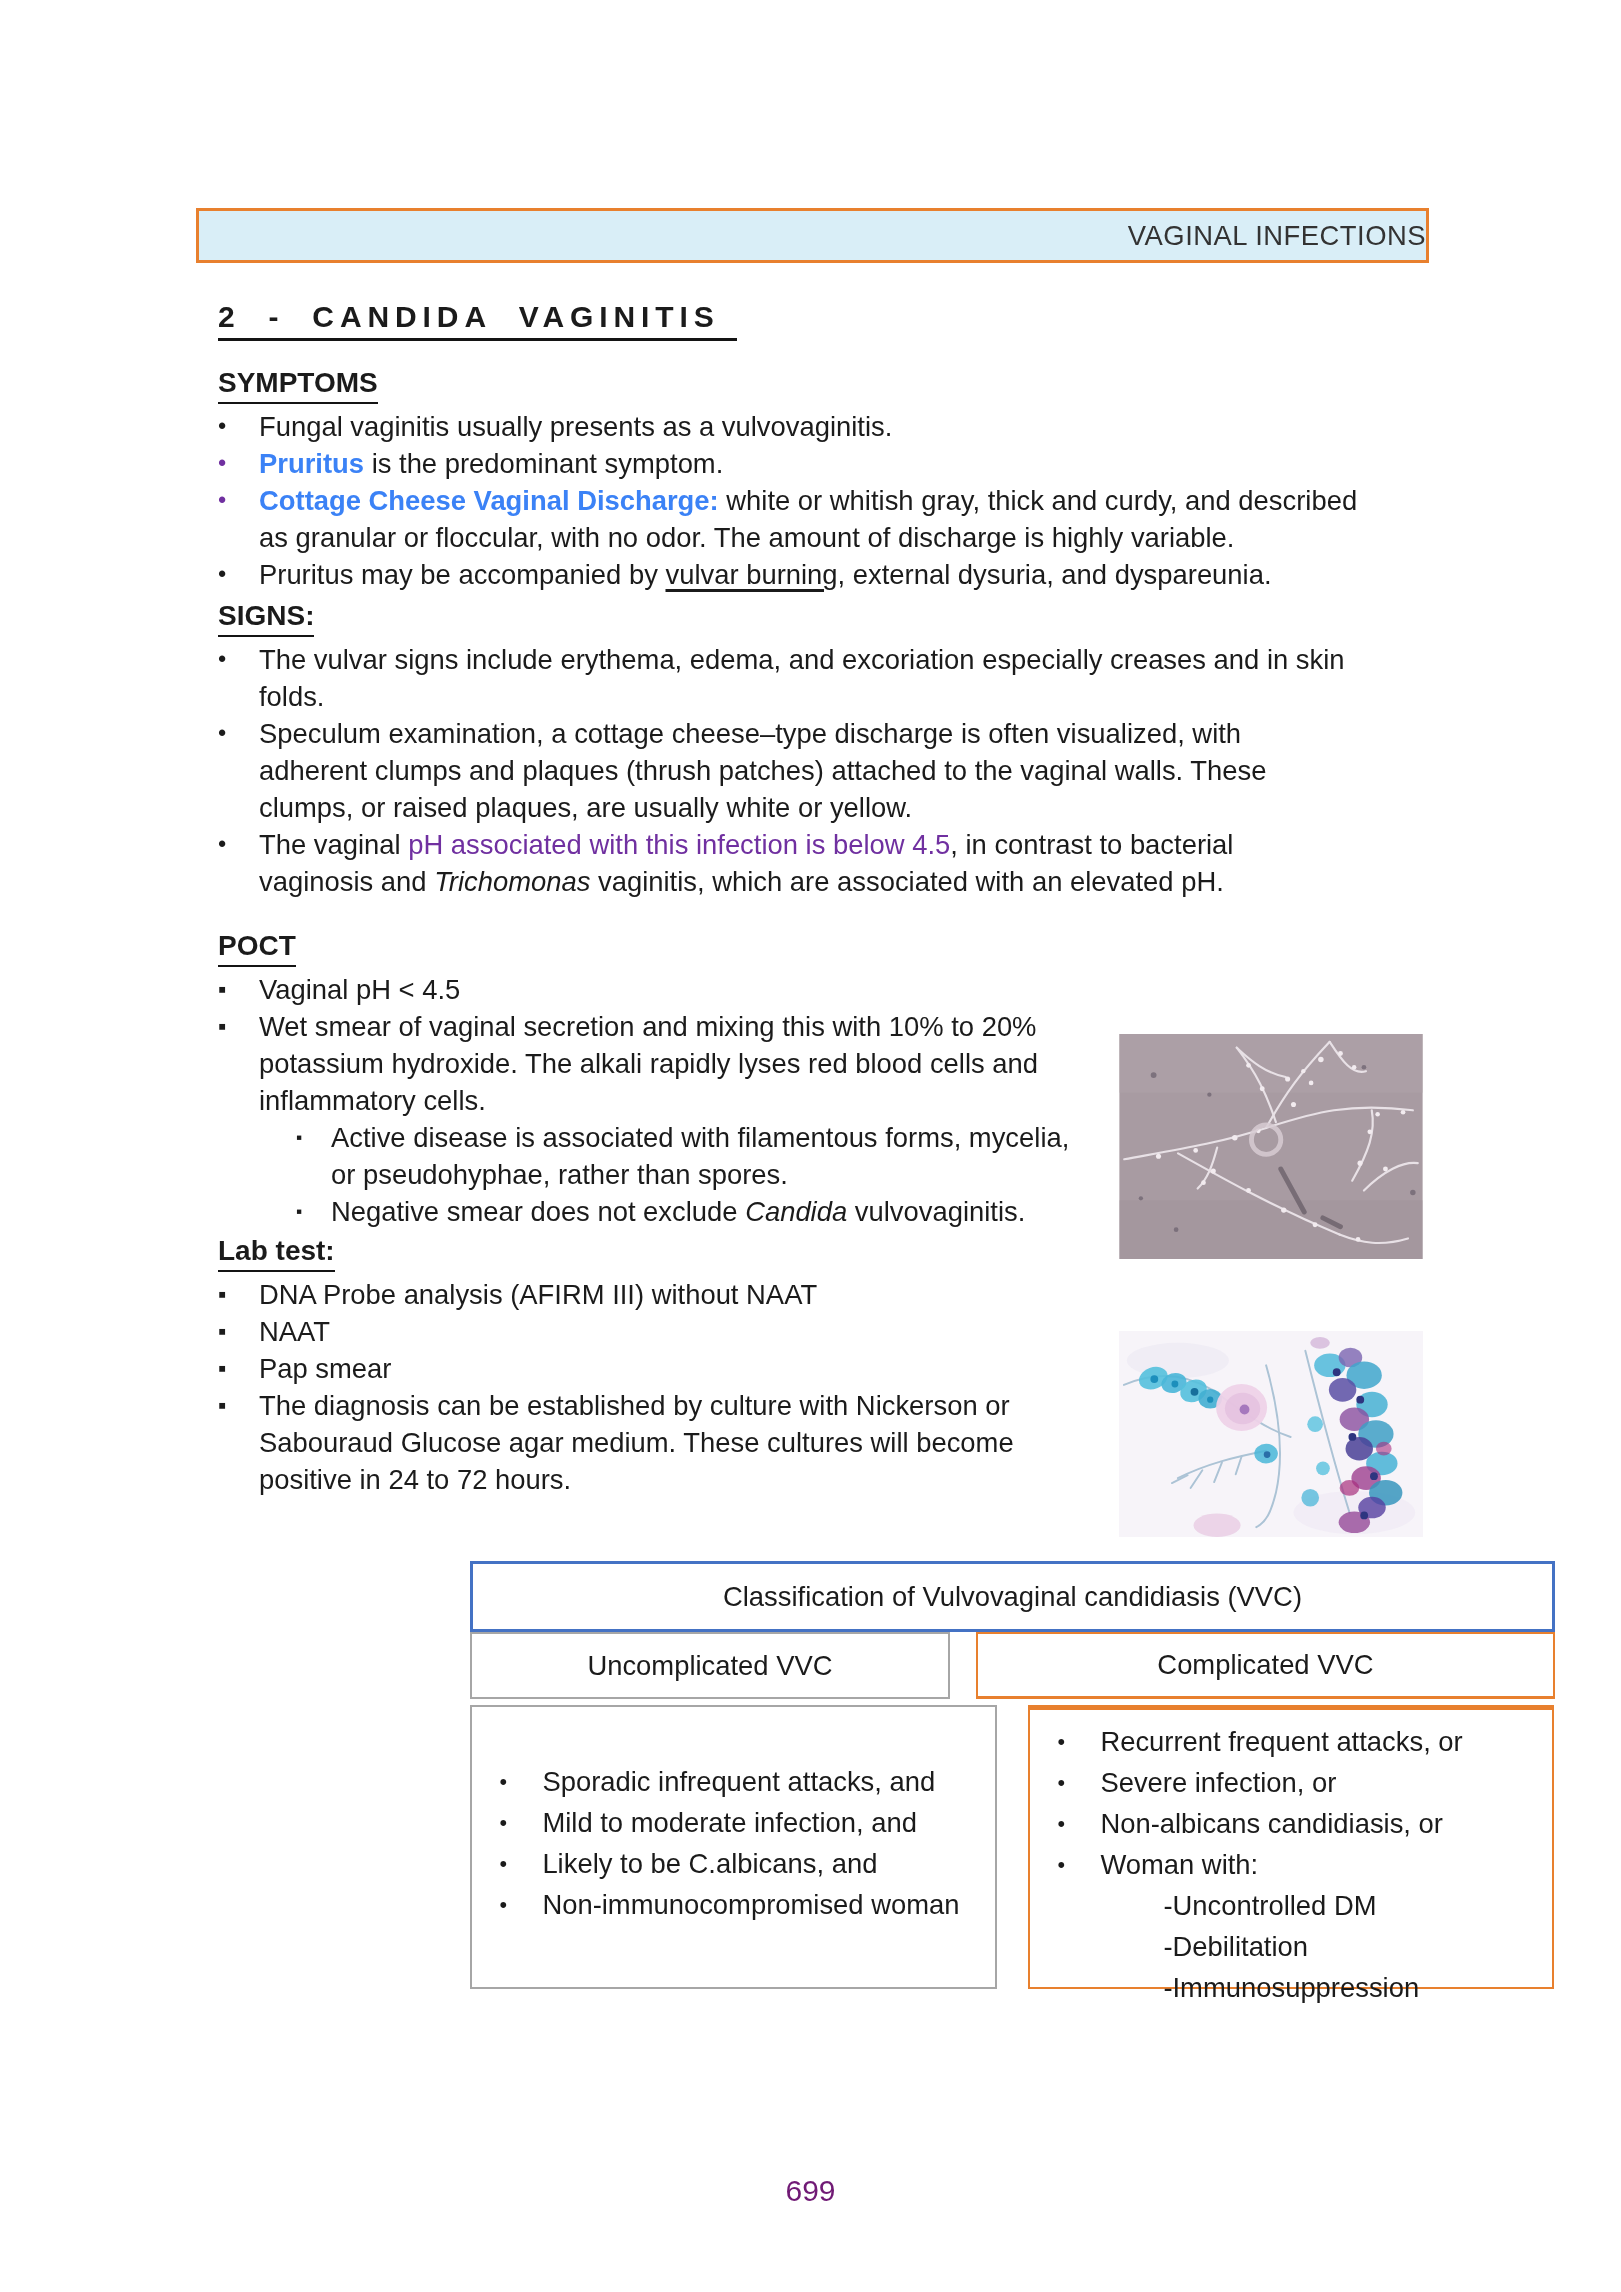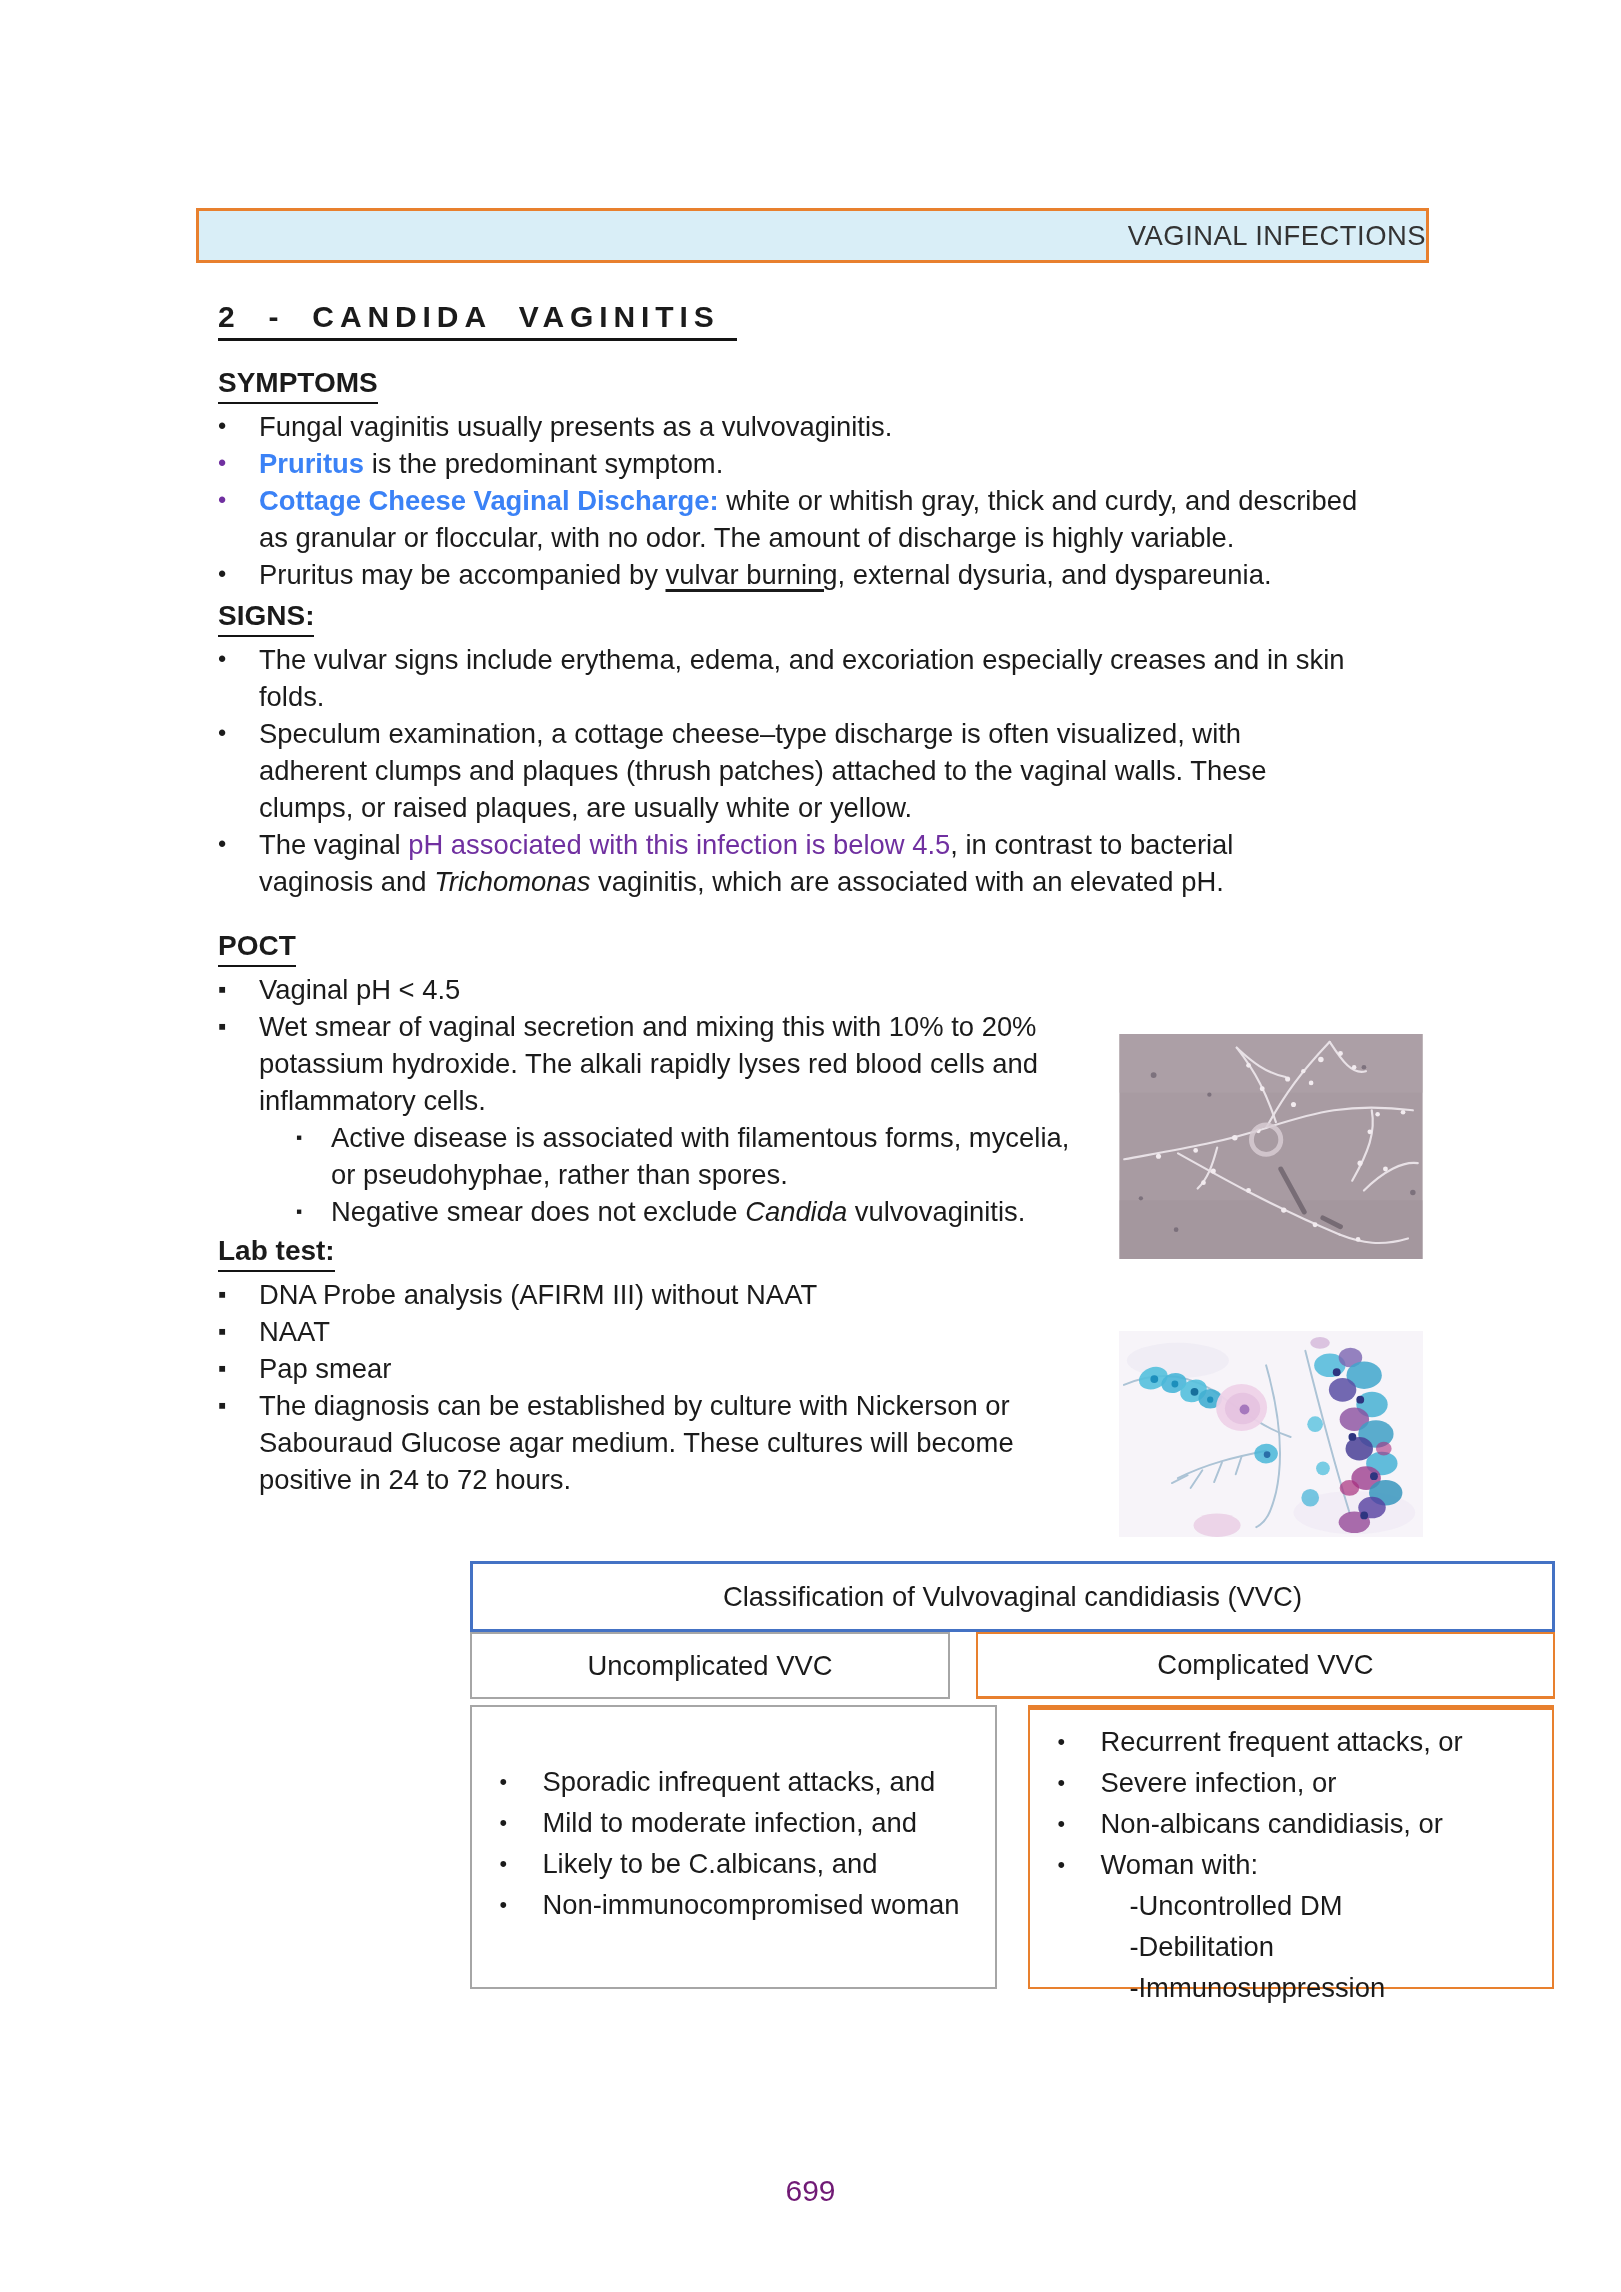--- a/index.html
+++ b/index.html
@@ -68,21 +68,21 @@
     background:#fff;
   }
   .t-head.left{width:527px;border:2.9px solid #A6A6A6;}
   .t-head.right{width:636px;border:2.9px solid #E8802E;border-bottom-width:3.9px;align-items:center;}
   .t-body{display:flex;gap:31px;margin-top:5.9px;}
   .t-cell{box-sizing:border-box;height:284px;background:#fff;}
   .t-cell.left{width:527px;border:2.9px solid #A6A6A6;padding:55px 13.7px 9.8px 27.4px;}
   .t-cell.right{width:526px;border:2.9px solid #E8802E;border-top-width:5.9px;padding:11.8px 13.7px 9.8px 27.4px;}
   .t-cell .li{margin-bottom:2px;line-height:39px;}
   .t-cell .bullet{flex:0 0 43px;width:43px;line-height:39px;font-size:21.6px;}
-  .t-cell .li.ind1{margin-left:72px;text-align:right;}
+  .t-cell .li.ind1{margin-left:106px;text-align:right;}
   .t-cell .li.ind1 .bullet{flex:0 0 0px;width:0;}
   
   .pageno{position:absolute;left:0;right:0;top:2174px;text-align:center;
     font-size:30px;color:#701a75;}
 </style>
 </head>
 <body>
 
 <div class="page">
 

